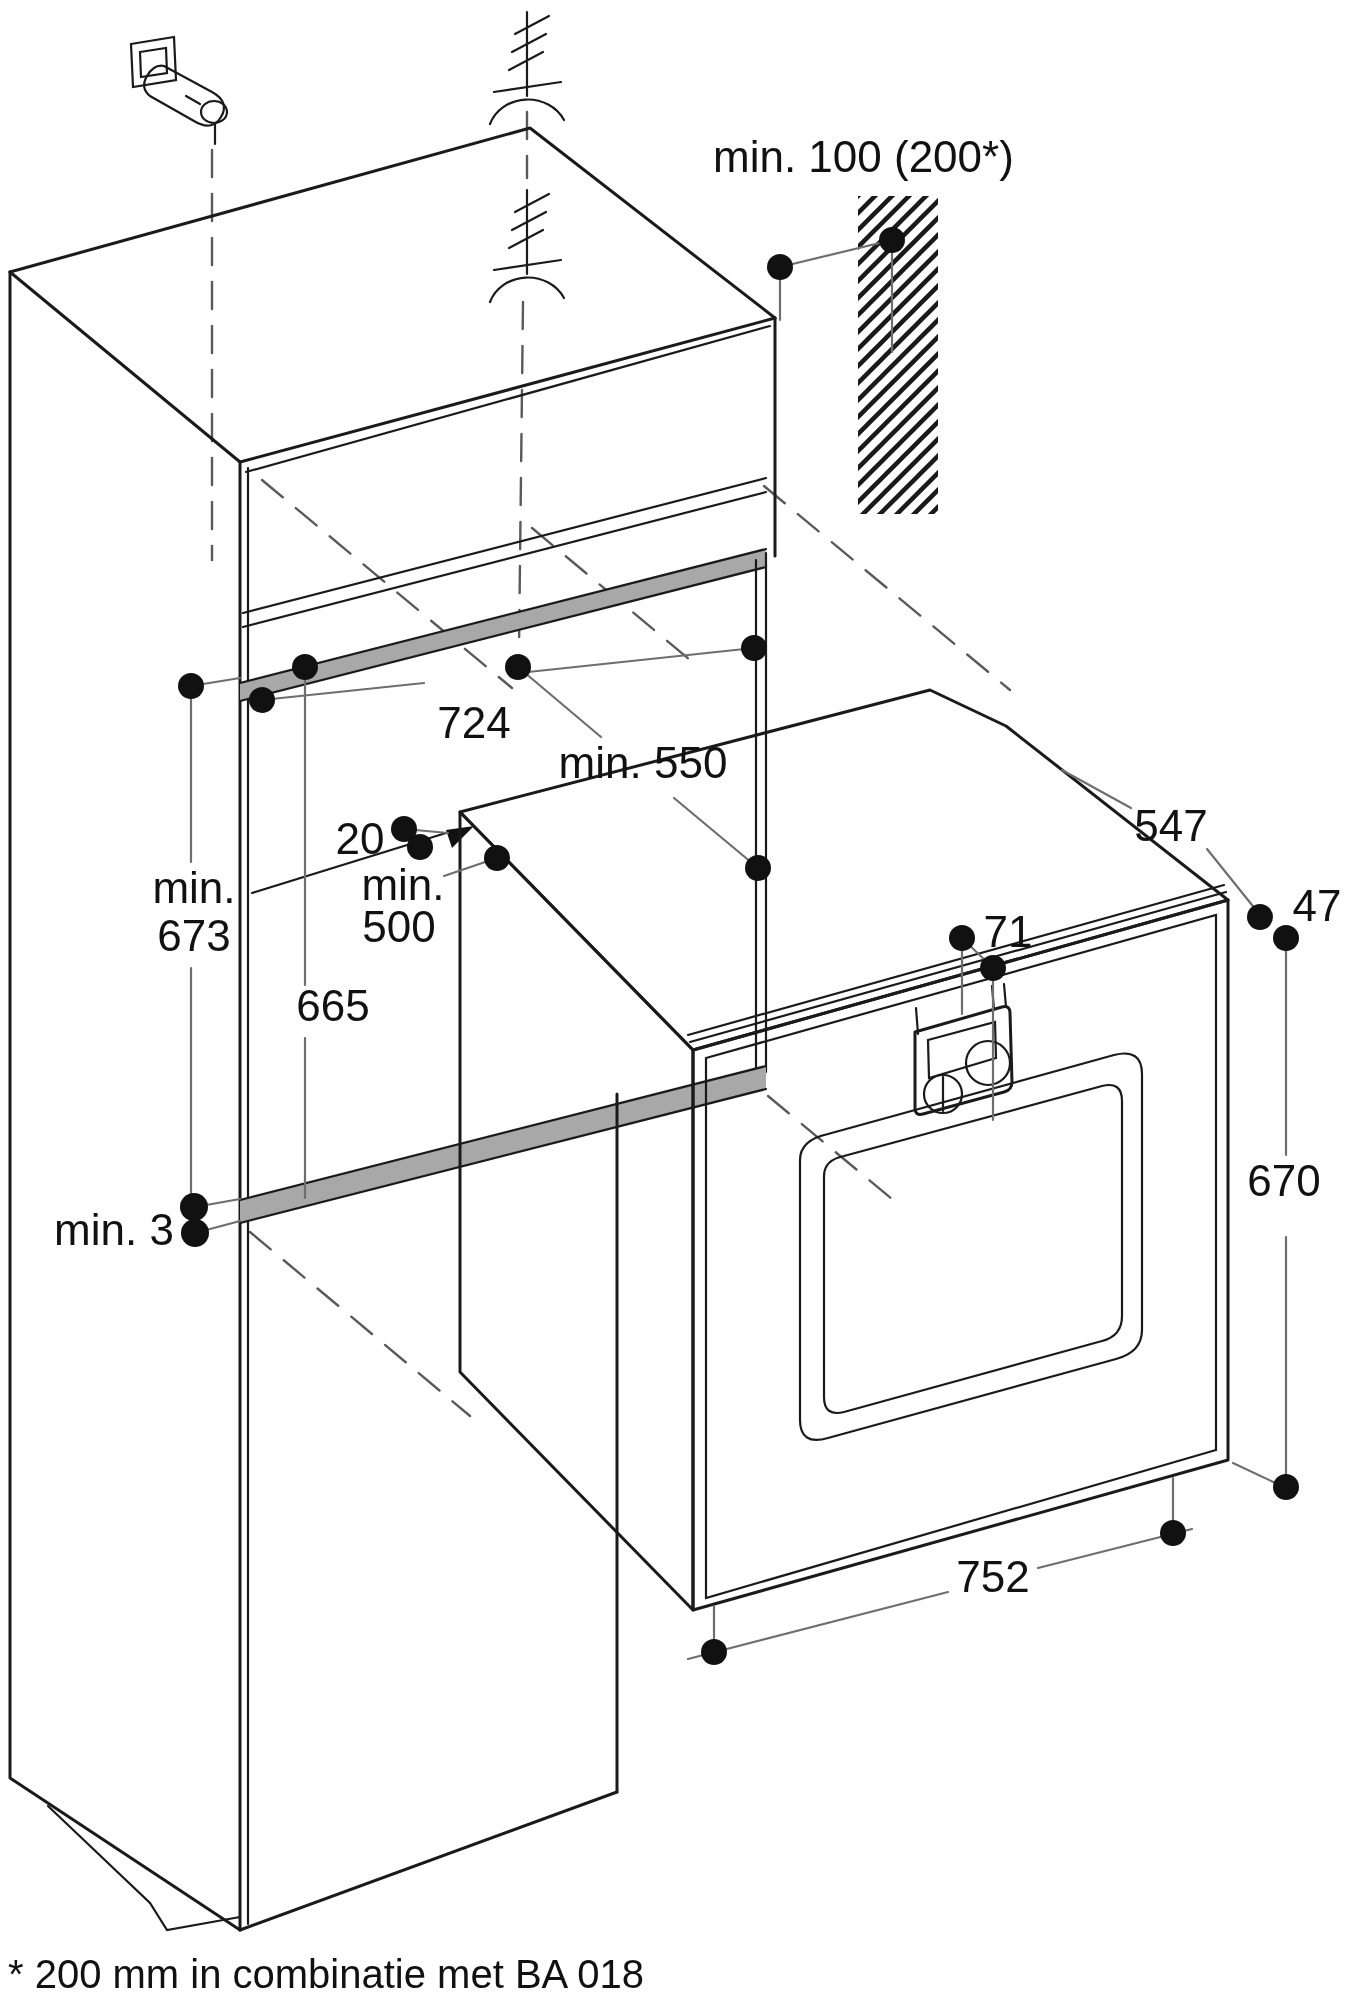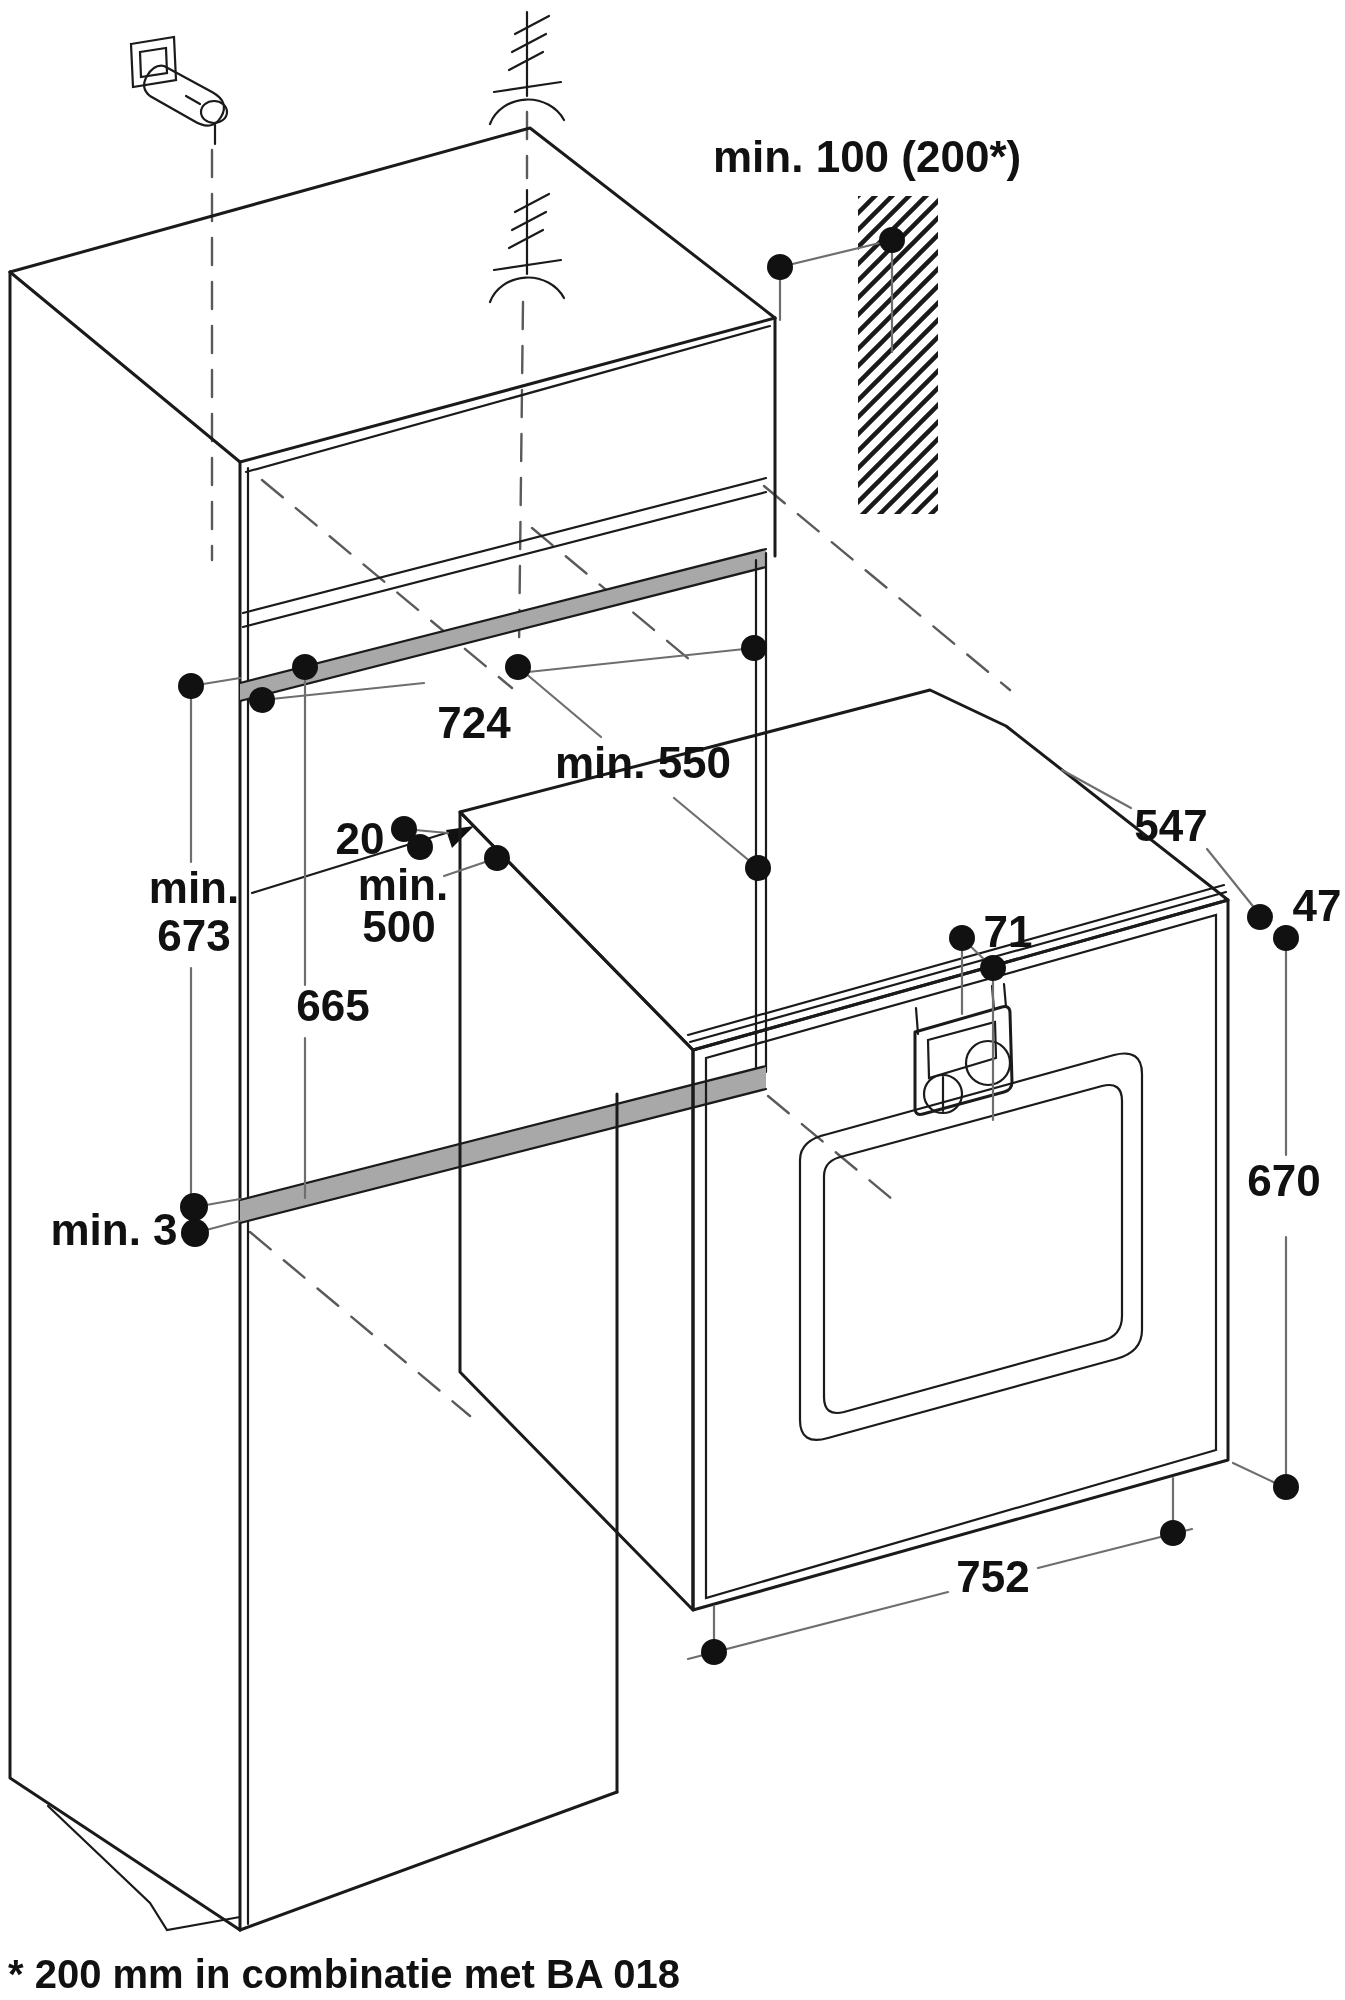--- a/index.html
+++ b/index.html
@@ -1,16 +1,16 @@
 <!DOCTYPE html>
 <html><head>
 <meta charset="utf-8">
 <style>
   html,body{margin:0;padding:0;background:#ffffff;}
-  .stage{width:1345px;height:2000px;position:relative;background:#fff;font-weight:bold;}
+  .stage{width:1345px;height:2000px;position:relative;background:#fff;}
   svg{display:block;}
   .outline{stroke:#1a1a1a;stroke-width:3;fill:none;stroke-linecap:round;stroke-linejoin:round;}
   .thin{stroke:#1a1a1a;stroke-width:2.2;fill:none;stroke-linecap:round;}
   .dim{stroke:#6e6e6e;stroke-width:2.2;fill:none;stroke-linecap:round;}
   .dash{stroke:#5a5a5a;stroke-width:2.4;fill:none;stroke-dasharray:27 17;stroke-linecap:round;}
   .dot{fill:#111;stroke:none;}
   .grayband{fill:#a8a8a8;stroke:none;}
   .lbl{font-family:"Liberation Sans","DejaVu Sans",sans-serif;font-size:44px;fill:#111;}
   .note{font-family:"Liberation Sans","DejaVu Sans",sans-serif;font-size:40px;fill:#111;}
 </style>

